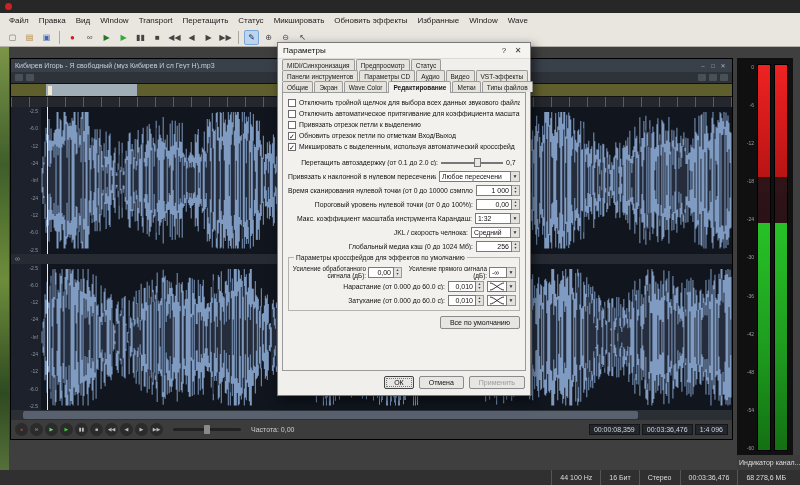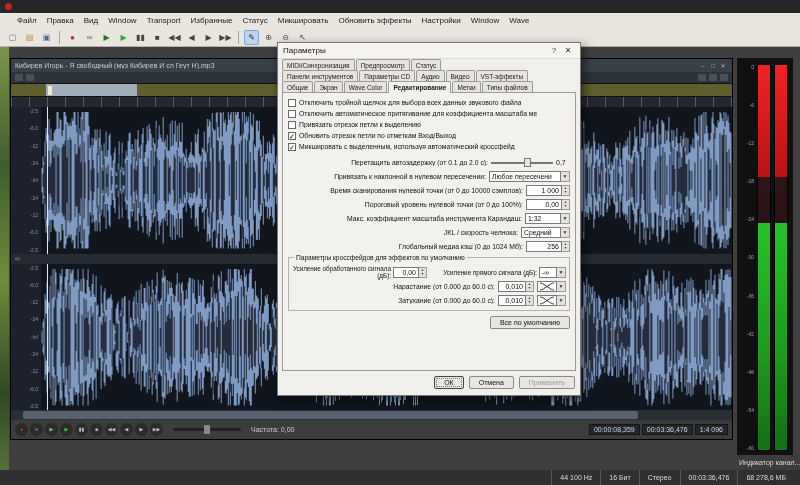--- a/index.html
+++ b/index.html
@@ -2,21 +2,21 @@
 <html><head>
 <meta charset="utf-8">
 <style>
   *{margin:0;padding:0;box-sizing:border-box}
   html,body{width:800px;height:485px;overflow:hidden;font-family:"Liberation Sans",sans-serif}
   .stage{position:relative;width:800px;height:485px;background:#3f3f3f;overflow:hidden}
 
   
   .titlebar{position:absolute;left:0;top:0;width:800px;height:13px;background:#272727}
   .appdot{position:absolute;left:5px;top:3px;width:7px;height:7px;border-radius:50%;background:#cc2222}
-  .menubar{position:absolute;left:0;top:13px;width:800px;height:15px;background:#e9e6e0;display:flex;align-items:center;padding-left:12px}
+  .menubar{position:absolute;left:0;top:13px;width:800px;height:15px;background:#e9e6e0;display:flex;align-items:center;padding-left:4px}
   .menu-item{font-size:8px;color:#1a1a1a;padding:0 5px;line-height:15px;white-space:nowrap}
   .toolbar{position:absolute;left:0;top:28px;width:800px;height:19px;background:#e9e6e0;border-bottom:1px solid #b5b2ab;display:flex;align-items:center;padding-left:5px;gap:2px}
   .tb-icon{width:15px;height:15px;font-size:8px;line-height:14px;text-align:center;border:1px solid transparent;border-radius:2px;white-space:nowrap;overflow:hidden}
   .tb-icon.pressed{background:#bcd4ee;border-color:#7aa7d8}
   .tb-sep{width:1px;height:13px;background:#aaa79f;margin:0 3px}
   .wallpaper{position:absolute;left:0;top:47px;width:9px;height:423px;background:linear-gradient(180deg,#7b9548,#3f5e2a 28%,#6d8d3c 55%,#2e4a20 82%,#55703a)}
 
   
   .editor{position:absolute;left:10px;top:58px;width:723px;height:382px;background:#15181f;border:1px solid #000;display:flex;flex-direction:column}
   .ed-title{height:13px;background:#39404a;color:#c7cdd8;font-size:7px;display:flex;align-items:center;padding:0 4px;flex:none}
@@ -49,21 +49,21 @@
   .meters{position:absolute;left:737px;top:58px;width:56px;height:397px;background:#101010;display:flex;gap:3px;padding:6px 3px 4px 2px}
   .mt-scale{width:15px;display:flex;flex-direction:column;justify-content:space-between;color:#98a0a8;font-size:5px;text-align:right}
   .mt-bar{width:14px;height:100%;border:1px solid #000;background:linear-gradient(180deg,#ef2222 0%,#b91414 29%,#301418 29%,#2a1216 41%,#27c227 41%,#1e9a1e 75%,#137013 100%)}
   .meter-title{position:absolute;left:737px;top:455px;width:63px;height:15px;color:#dddddd;font-size:7px;line-height:15px;padding-left:2px;background:#3c3c3c;white-space:nowrap;overflow:hidden}
 
   
   .statusbar{position:absolute;left:0;top:470px;width:800px;height:15px;background:#303030;display:flex;justify-content:flex-end;align-items:center;padding-right:6px}
   .sb-item{color:#dddddd;font-size:7px;line-height:15px;padding:0 8px;border-left:1px solid #555;white-space:nowrap}
 
   
-  .dialog{position:absolute;left:277px;top:42px;width:304px;height:354px;background:#f0efec;border:1px solid #7a7a7a;box-shadow:3px 4px 10px rgba(0,0,0,.55);display:flex;flex-direction:column}
+  .dialog{position:absolute;left:277px;top:42px;width:254px;height:354px;background:#f0efec;border:1px solid #7a7a7a;box-shadow:3px 4px 10px rgba(0,0,0,.55);display:flex;flex-direction:column}
   .dlg-title{height:16px;display:flex;align-items:center;padding:0 5px;font-size:8px;color:#111;background:#f5f4f1;border-bottom:1px solid #dcdad6;flex:none}
   .dlg-title .t{flex:1}
   .dlg-btn{width:14px;text-align:center;font-size:8px;color:#333}
   .tabs{display:flex;padding:0 4px;flex:none}
   .tab{font-size:6.5px;color:#1a1a1a;background:#e7e4de;border:1px solid #9a9a9a;border-bottom:none;padding:2px 4px 1px;border-radius:2px 2px 0 0;white-space:nowrap;margin-right:1px}
   .tab.active{background:#f2f1ee;font-weight:bold;position:relative;z-index:2;margin-bottom:-1px;padding-bottom:2px}
   .dlg-body{flex:1;margin:0 4px;border:1px solid #9a9a9a;background:#f2f1ee;padding:4px 5px 2px;display:flex;flex-direction:column;overflow:hidden}
   .cbrow{display:flex;align-items:center;gap:3px;height:11px;flex:none}
   .cb{width:8px;height:8px;background:#ffffff;border:1px solid #6a6a6a;font-size:7px;line-height:8px;text-align:center;color:#111;flex:none}
   .cbrow .lbl{font-size:6.8px;color:#111;white-space:nowrap;overflow:hidden}
@@ -102,25 +102,25 @@
     <span class="appdot"></span>
   </div>
 
   <div class="menubar">
 
   <span class="menu-item">Файл</span>
       <span class="menu-item">Правка</span>
       <span class="menu-item">Вид</span>
       <span class="menu-item">Window</span>
       <span class="menu-item">Transport</span>
-      <span class="menu-item">Избранные</span>
+      <span class="menu-item">Перетащить</span>
       <span class="menu-item">Статус</span>
       <span class="menu-item">Микшировать</span>
       <span class="menu-item">Обновить эффекты</span>
-      <span class="menu-item">Настройки</span>
+      <span class="menu-item">Избранные</span>
       <span class="menu-item">Window</span>
       <span class="menu-item">Wave</span>
     </div>
 
   <div class="toolbar">
 
   <span class="tb-icon" style="color: rgb(102, 102, 102);">▢</span>
       <span class="tb-icon" style="color: rgb(176, 128, 48);">▤</span>
       <span class="tb-icon" style="color: rgb(68, 102, 170);">▣</span>
       <span class="tb-sep"></span>

